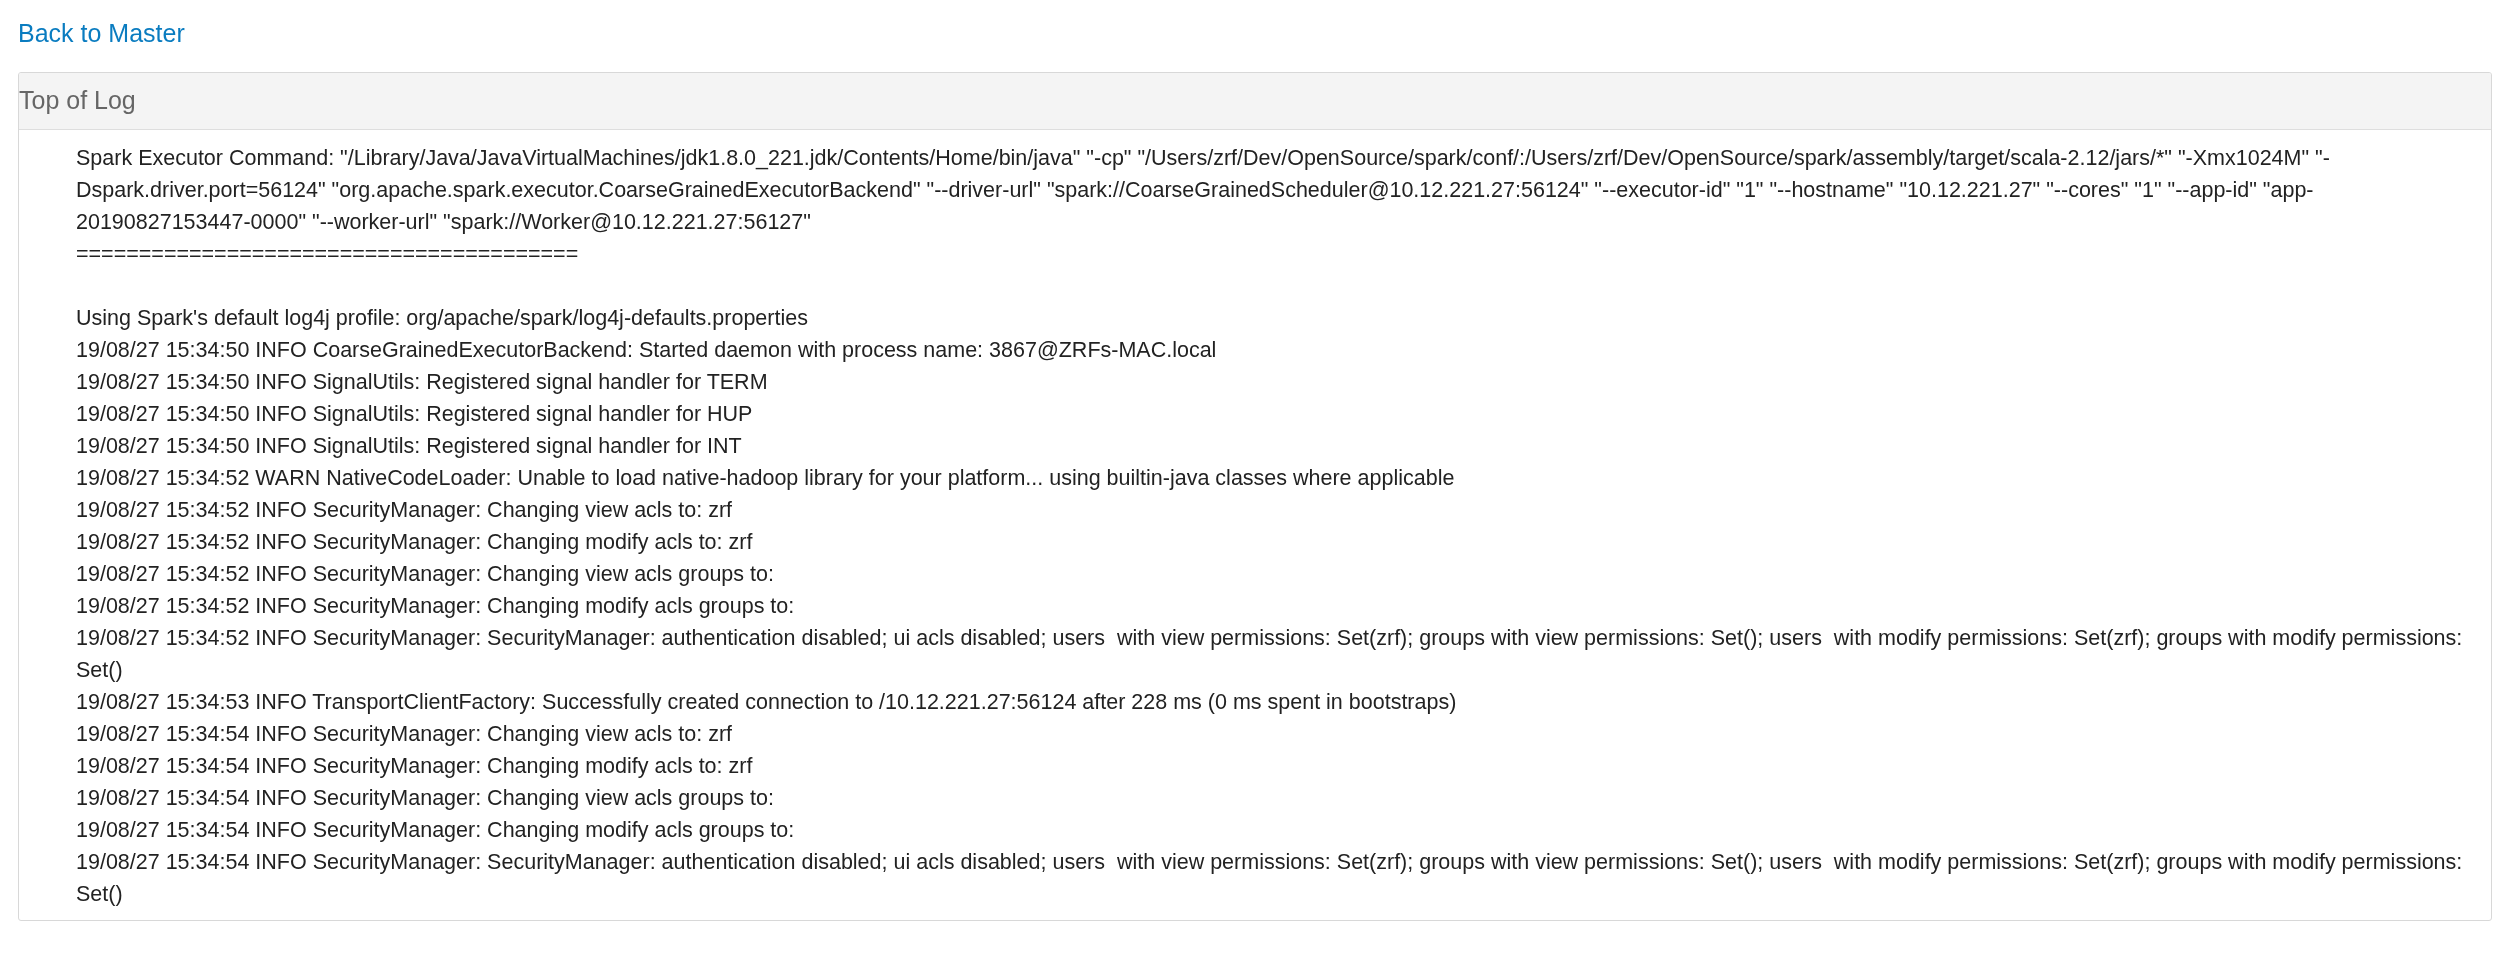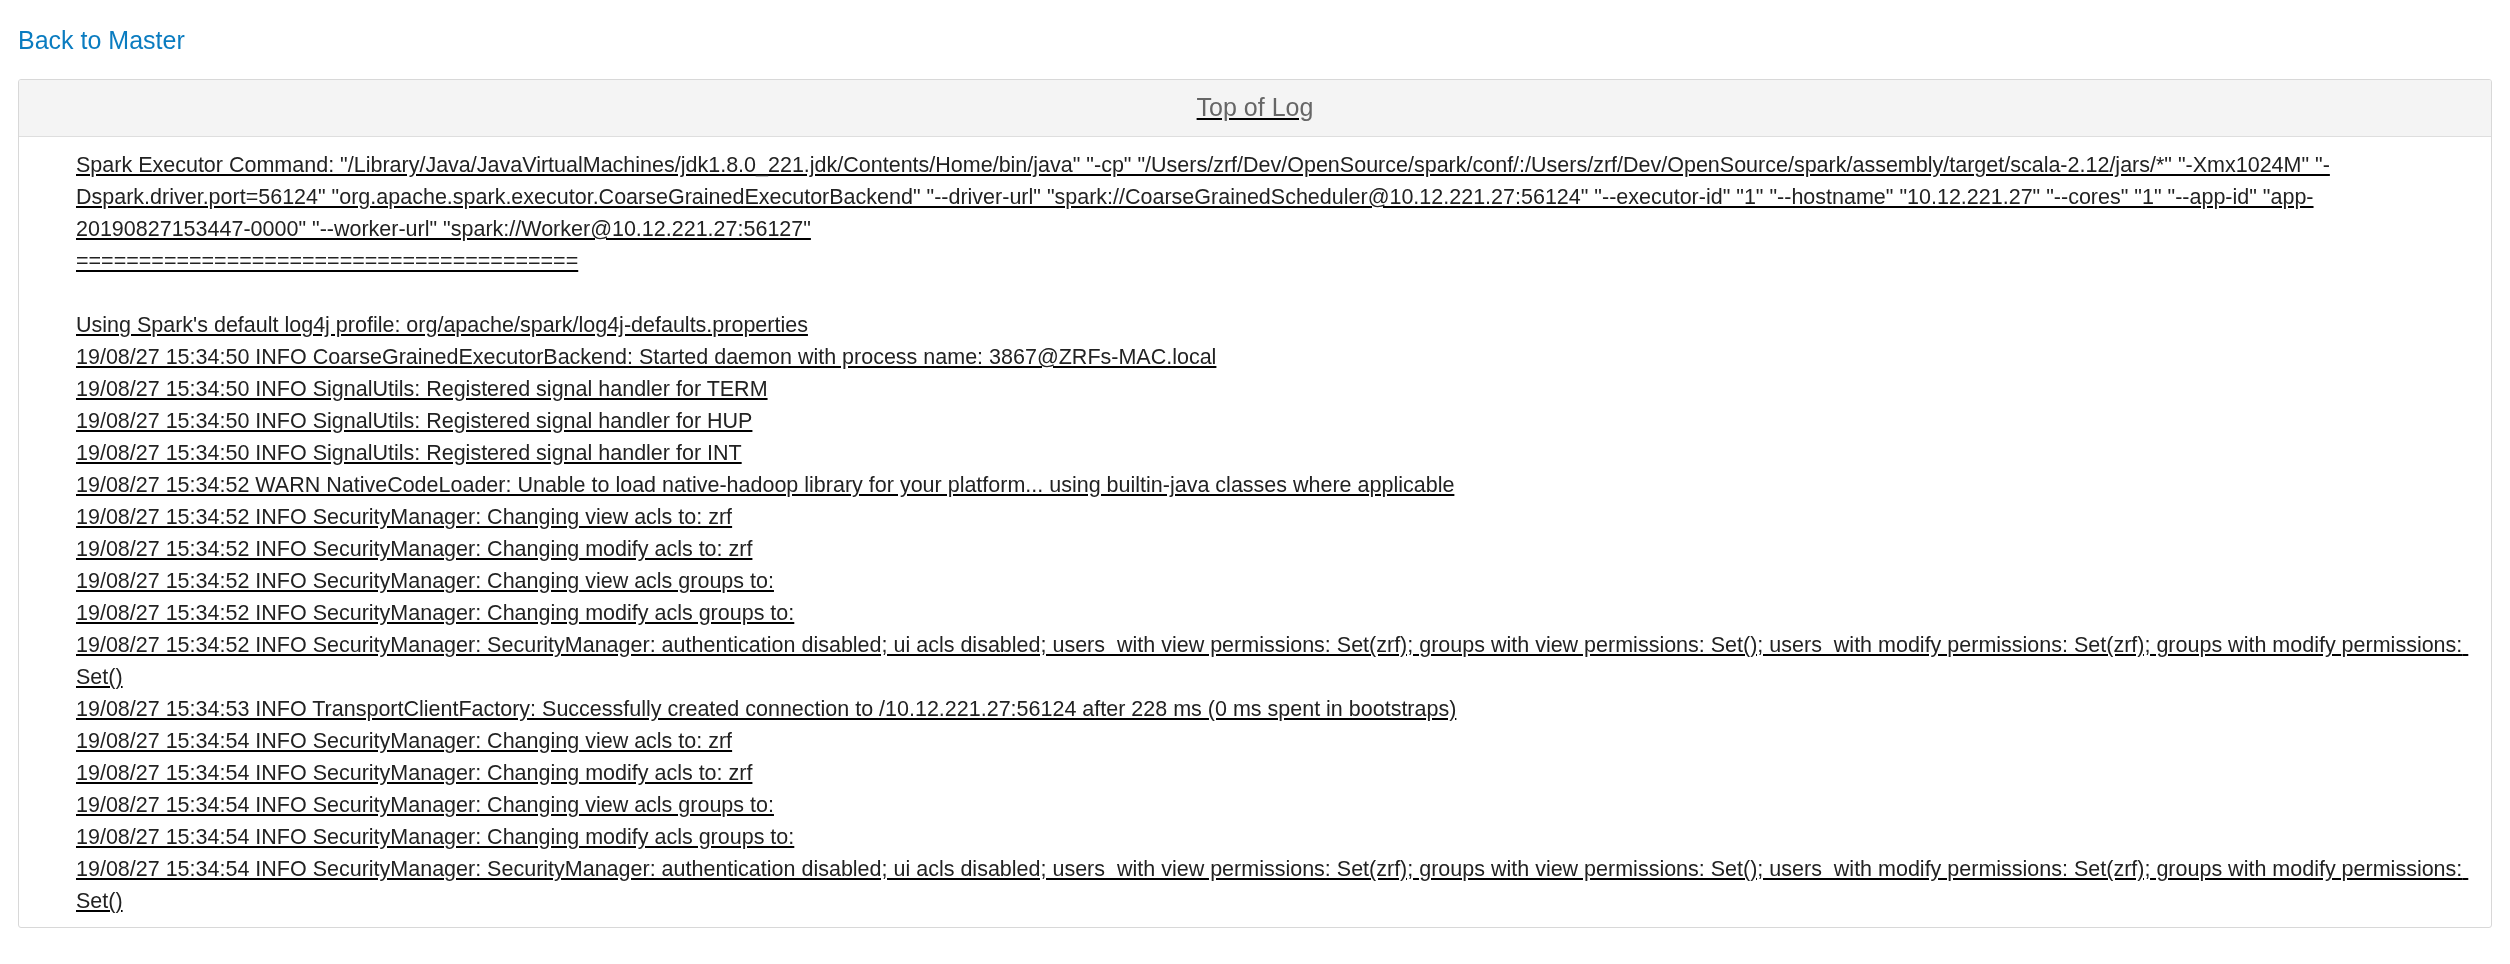--- a/index.html
+++ b/index.html
@@ -7,24 +7,23 @@
     padding: 0;
     background: #ffffff;
   }
   body {
     font-family: "Liberation Sans", sans-serif;
     color: #000000;
     width: 2510px;
     -webkit-font-smoothing: antialiased;
   }
   .page {
-    padding: 11px 18px;
+    padding: 4px 18px;
     box-sizing: border-box;
     width: 2510px;
-    text-decoration: underline;
   }
   .back-link {
     display: inline-block;
     margin-top: 14px;
     font-size: 25px;
     line-height: 1.2;
     color: #0a7cc0;
     text-decoration: none;
     cursor: pointer;
   }
@@ -37,21 +36,21 @@
   .log-panel {
     margin-top: 24px;
     border: 1px solid #d8d8d8;
     border-radius: 3px;
     background: #ffffff;
     overflow: hidden;
   }
   .log-panel-header {
     background: #f4f4f4;
     border-bottom: 1px solid #dedede;
-    text-align: center;
+    text-align: left;
     font-size: 25px;
     color: #666666;
     padding: 13px 0 14px 0;
   }
   .log-body {
     padding: 12px 14px 10px 14px;
     font-size: 21.5px;
     line-height: 32px;
     color: #222222;
     white-space: pre-wrap;

